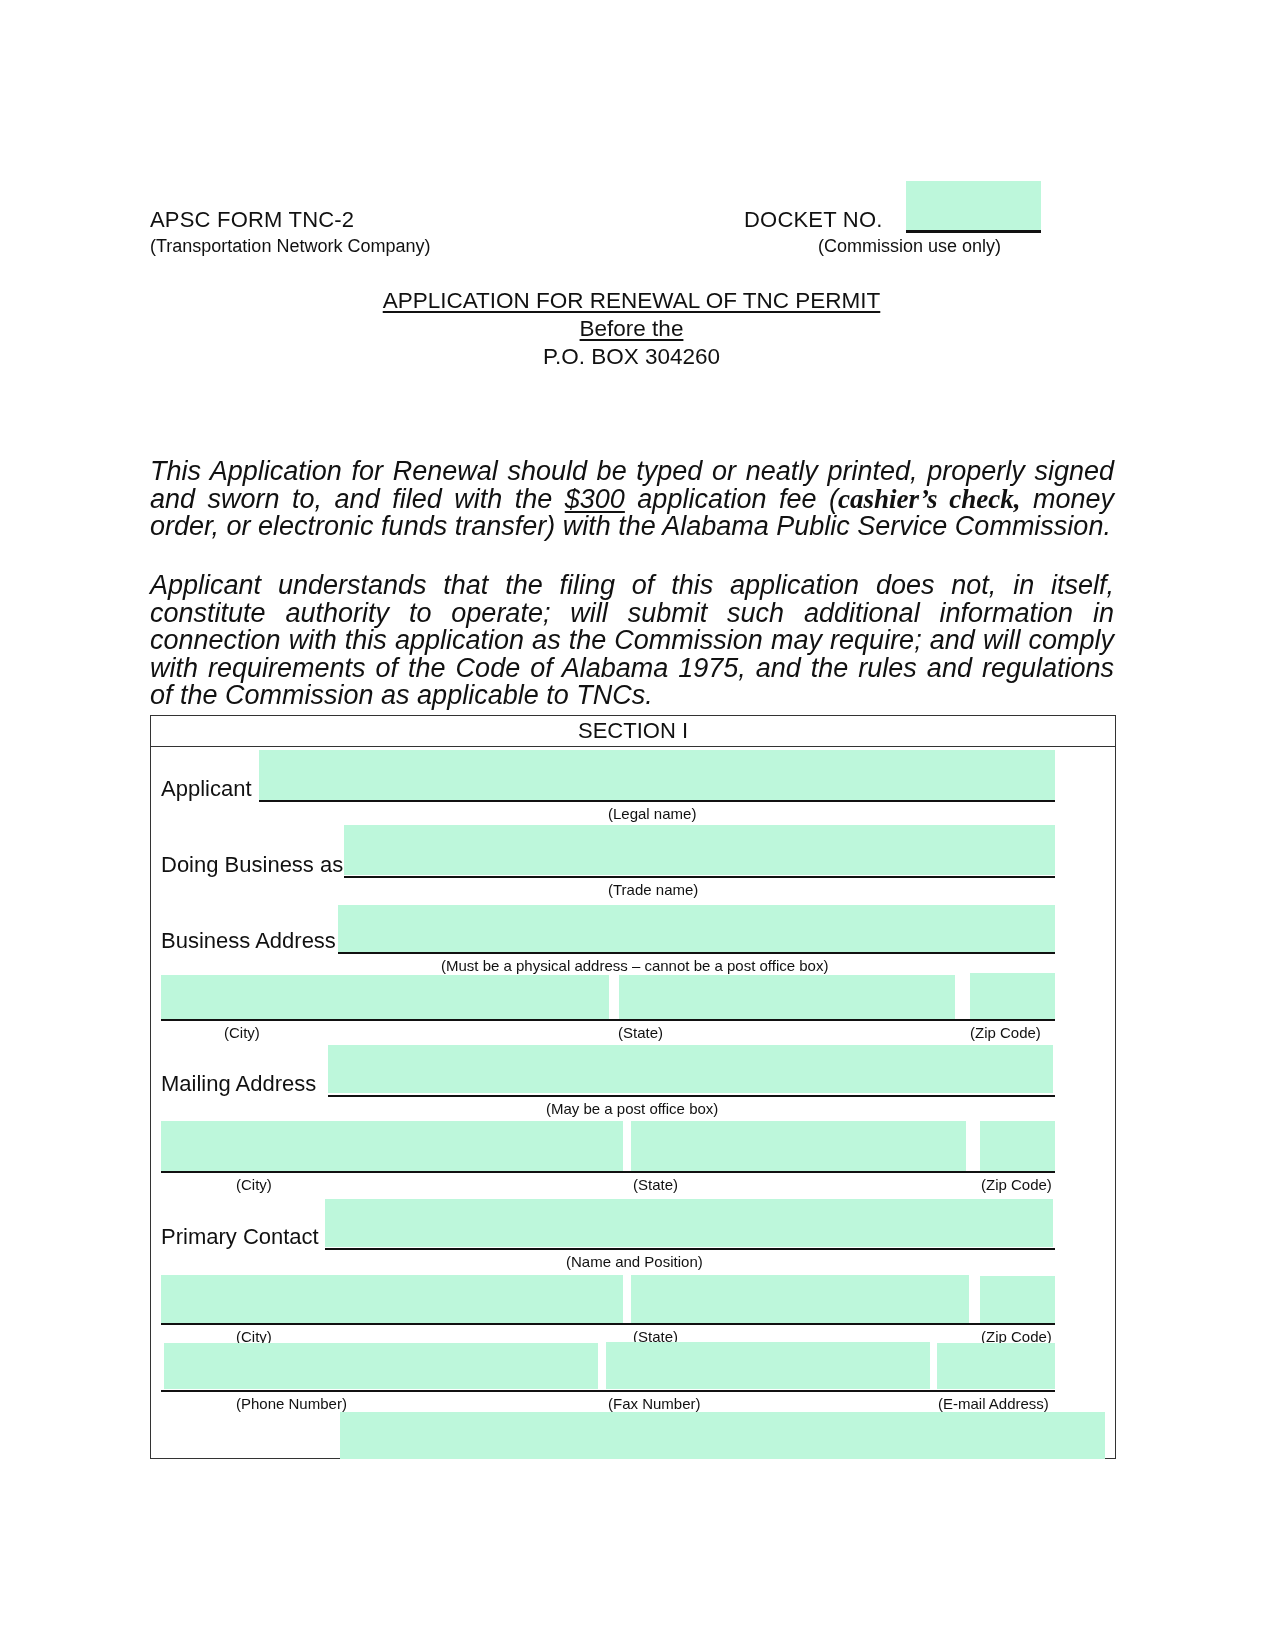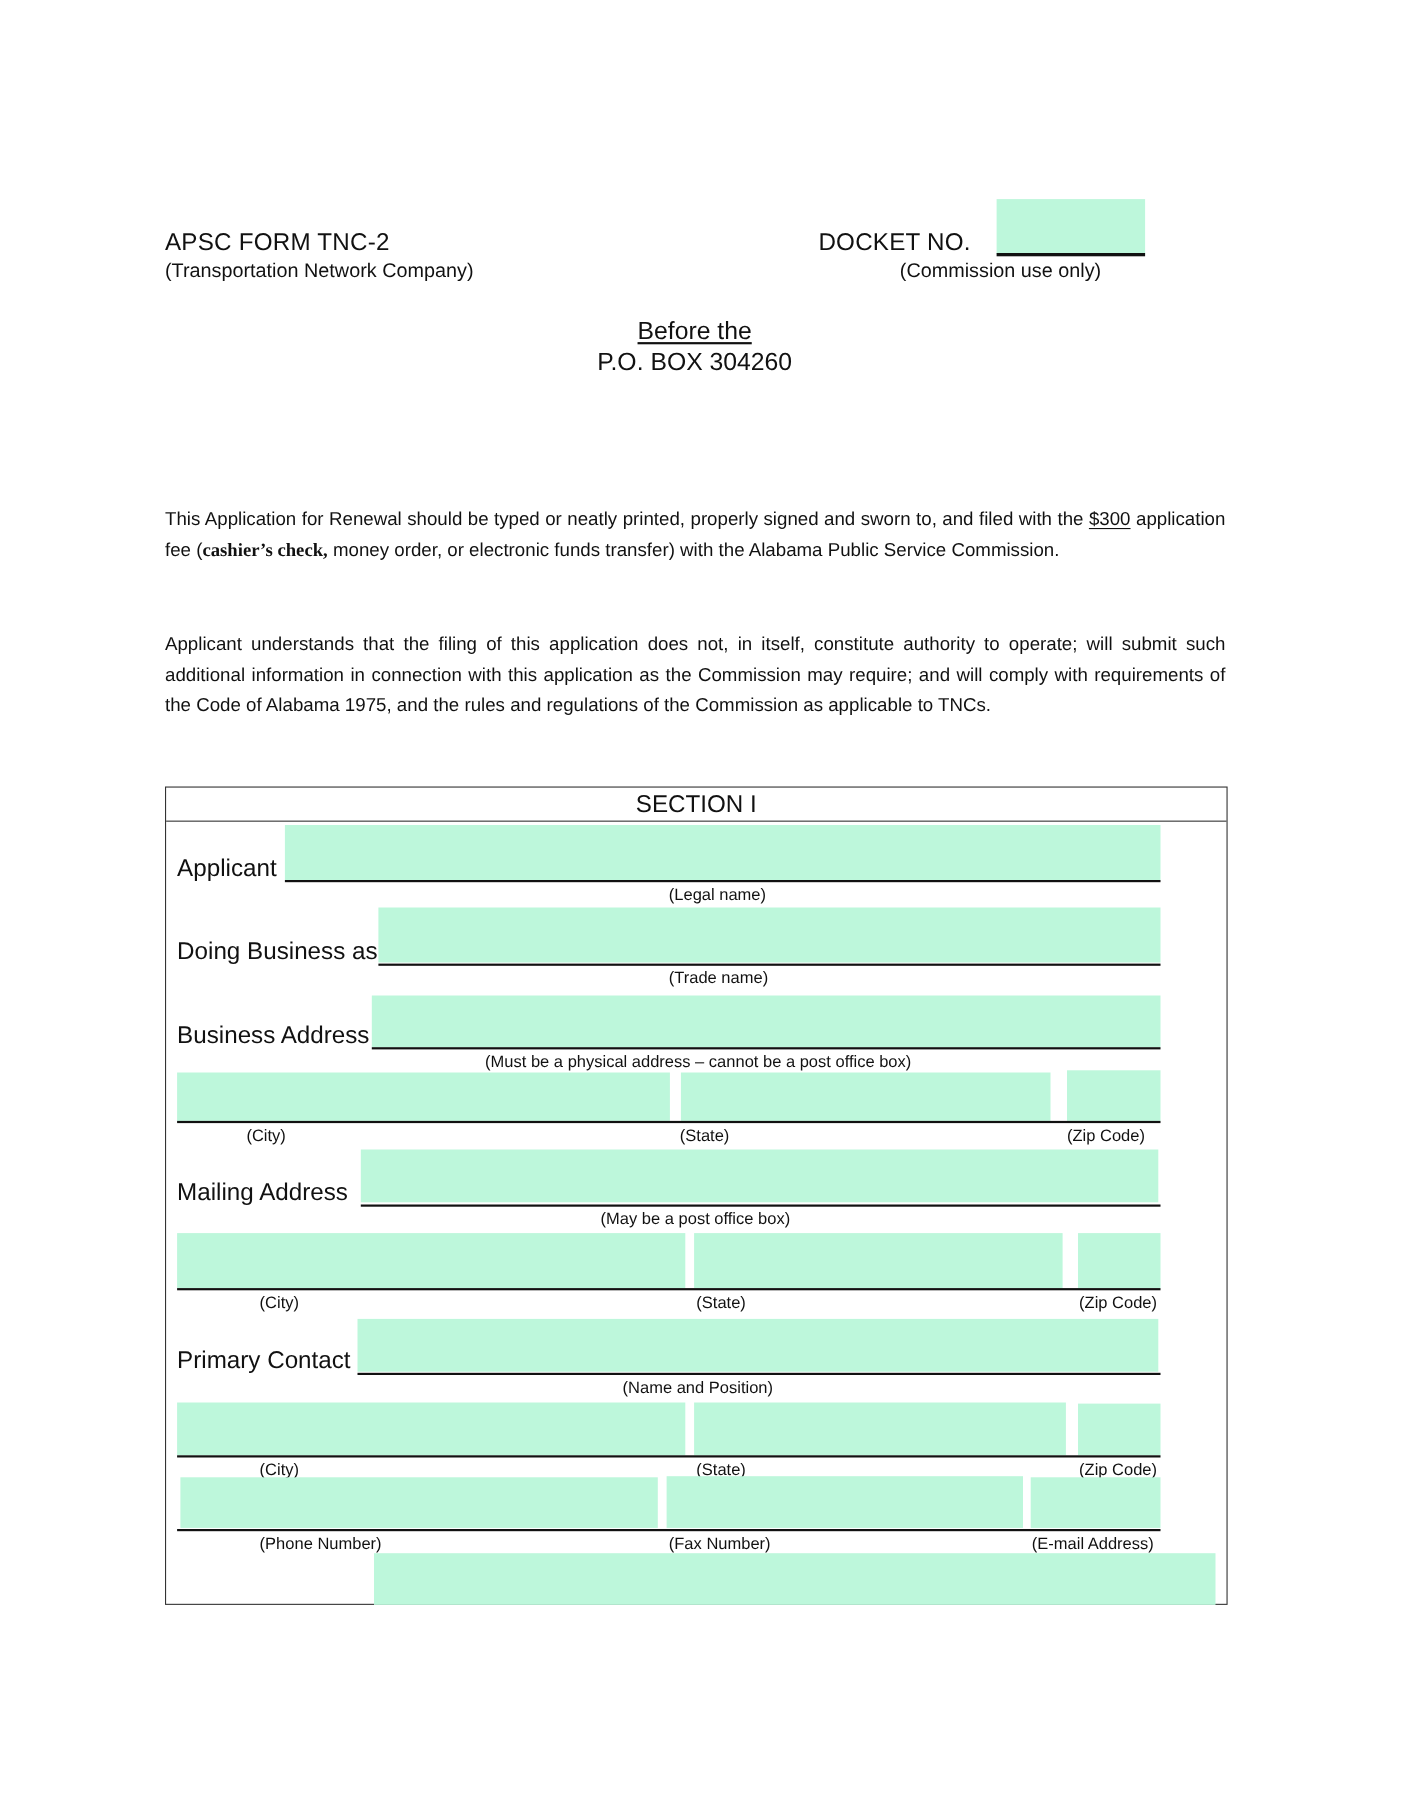--- a/index.html
+++ b/index.html
@@ -3,21 +3,21 @@
 <meta charset="utf-8">
 <style>
   html, body { margin: 0; padding: 0; background: #ffffff; }
   body { width: 1275px; height: 1649px; position: relative; overflow: hidden;
          font-family: "Liberation Sans", sans-serif; color: #111; }
   .abs { position: absolute; }
   .t18 { font-size: 18px; }
   .hdr-title { font-size: 22px; letter-spacing: 0.2px; }
   .center { text-align: center; }
   .u { text-decoration: underline; text-underline-offset: 3px; }
-  .para { font-size: 17px; line-height: 27.5px; text-align: justify; width: 920px; }
+  .para { font-size: 27px; line-height: 27.5px; text-align: justify; width: 920px; font-style: italic; }
   .para .bold-serif { font-family: "Liberation Serif", serif; font-weight: bold; }
   .underline-line { position: absolute; height: 2px; background: #111; }
   .section-box { position: absolute; left: 150px; top: 721px; width: 972px; height: 745px;
                  border: 1.5px solid #333; box-sizing: border-box; }
   .section-title-bar { position: absolute; left: 0; top: 0; width: 100%; height: 30px;
                        border-bottom: 1.5px solid #333; text-align: center; font-size: 22px; line-height: 30px; }
   .lbl { position: absolute; font-size: 22px; }
   .cap { position: absolute; font-size: 15px; }
   input.field { position: absolute; border: none; background: #bdf7db; margin: 0; padding: 0 4px;
                 box-sizing: border-box; font-family: "Liberation Sans", sans-serif; font-size: 18px; outline: none; }
@@ -27,20 +27,21 @@
 
 <div class="abs hdr-title" style="left:150px; top:207px;">APSC FORM TNC-2</div>
 <div class="abs t18" style="left:150px; top:236px;">(Transportation Network Company)</div>
 
 <div class="abs hdr-title" style="left:744px; top:207px;">DOCKET NO.</div>
 <input class="field" style="left: 906px; top: 181px; width: 135px; height: 50px; font-size: 20px;" value="">
 <div class="underline-line" style="left:906px; top:230px; width:135px; height:3px;"></div>
 <div class="abs t18" style="left:818px; top:236px;">(Commission use only)</div>
 
 <div class="abs center" style="left:0; width:1263px; top:287px; font-size:22.5px; line-height:28px;">
+  <div class="u">APPLICATION FOR RENEWAL OF TNC PERMIT</div>
   <div class="u">Before the</div>
   <div>P.O. BOX 304260</div>
 </div>
 
 <div class="abs para" style="left:150px; top:458px; width:964px;"><span>This Application for Renewal should be typed or neatly printed, properly signed and sworn to, and filed with the </span><span class="u">$300</span><span> application fee (</span><span class="bold-serif">cashier’s check,</span><span> money order, or electronic funds transfer) with the Alabama Public Service Commission.</span></div>
 
 <div class="abs para" style="left:150px; top:572px; width:964px;">Applicant understands that the filing of this application does not, in itself, constitute authority to operate; will submit such additional information in connection with this application as the Commission may require; and will comply with requirements of the Code of Alabama 1975, and the rules and regulations of the Commission as applicable to TNCs.</div>
 
 <div class="section-box" style="left:150px; top:715px; width:966px; height:744px;">
   <div class="section-title-bar">SECTION I</div>

